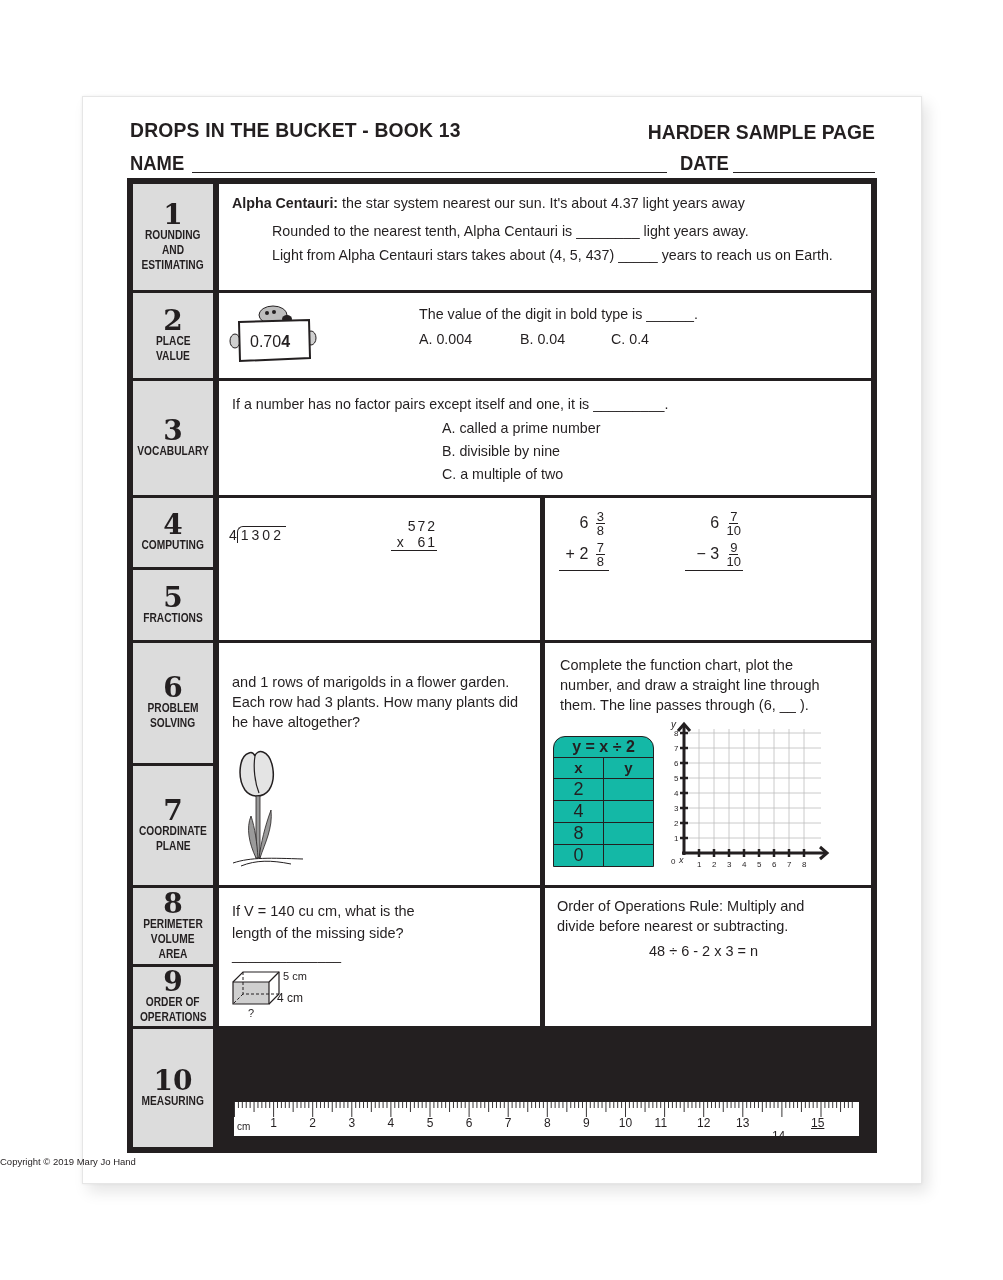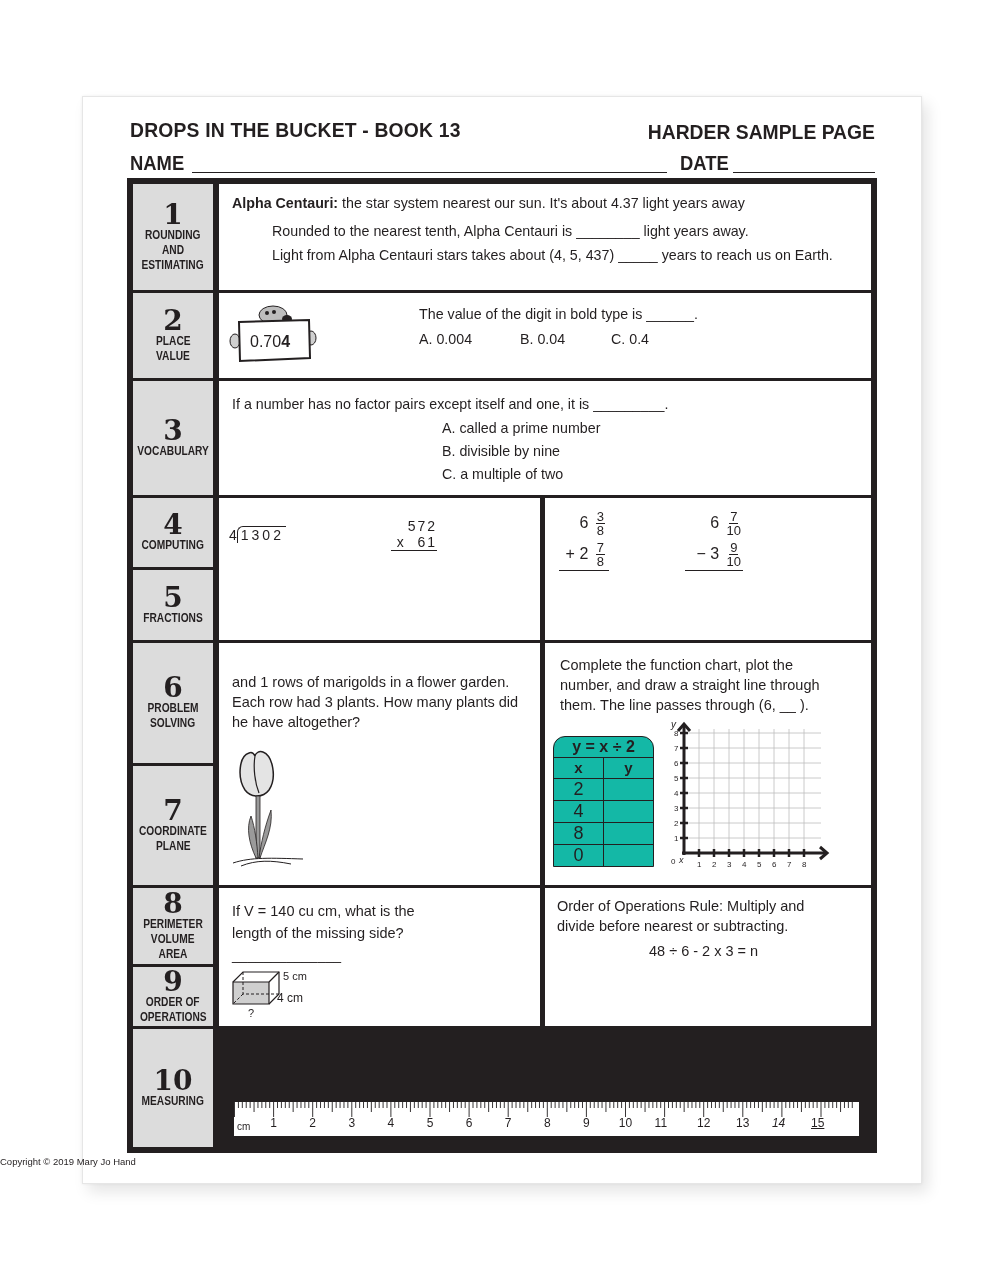--- a/index.html
+++ b/index.html
@@ -491,18 +491,18 @@
       <span style="position: absolute; top: 14px; font-size: 12px; width: 20px; text-align: center; left: 146.9px;">4</span>
       <span style="position: absolute; top: 14px; font-size: 12px; width: 20px; text-align: center; left: 186px;">5</span>
       <span style="position: absolute; top: 14px; font-size: 12px; width: 20px; text-align: center; left: 225.1px;">6</span>
       <span style="position: absolute; top: 14px; font-size: 12px; width: 20px; text-align: center; left: 264.2px;">7</span>
       <span style="position: absolute; top: 14px; font-size: 12px; width: 20px; text-align: center; left: 303.3px;">8</span>
       <span style="position: absolute; top: 14px; font-size: 12px; width: 20px; text-align: center; left: 342.4px;">9</span>
       <span style="position: absolute; top: 14px; font-size: 12px; width: 20px; text-align: center; left: 381.5px;">10</span>
       <span style="position: absolute; top: 14px; font-size: 12px; width: 20px; text-align: left; left: 420.6px;">11</span>
       <span style="position: absolute; top: 14px; font-size: 12px; width: 20px; text-align: center; left: 459.7px;">12</span>
       <span style="position: absolute; top: 14px; font-size: 12px; width: 20px; text-align: center; left: 498.8px;">13</span>
-      <span style="position: absolute; top: 14px; font-size: 12px; width: 20px; left: 537.9px; font-style: italic;">14</span>
+      <span style="position: absolute; top: 27px; font-size: 12px; width: 20px; left: 537.9px;">14</span>
       <span style="position: absolute; top: 14px; font-size: 12px; width: 20px; text-align: left; left: 577px; text-decoration: underline;">15</span>
     </div>
 </div>
 
 <div class="copyright">Copyright © 2019 Mary Jo Hand</div>
 
 </body></html>

